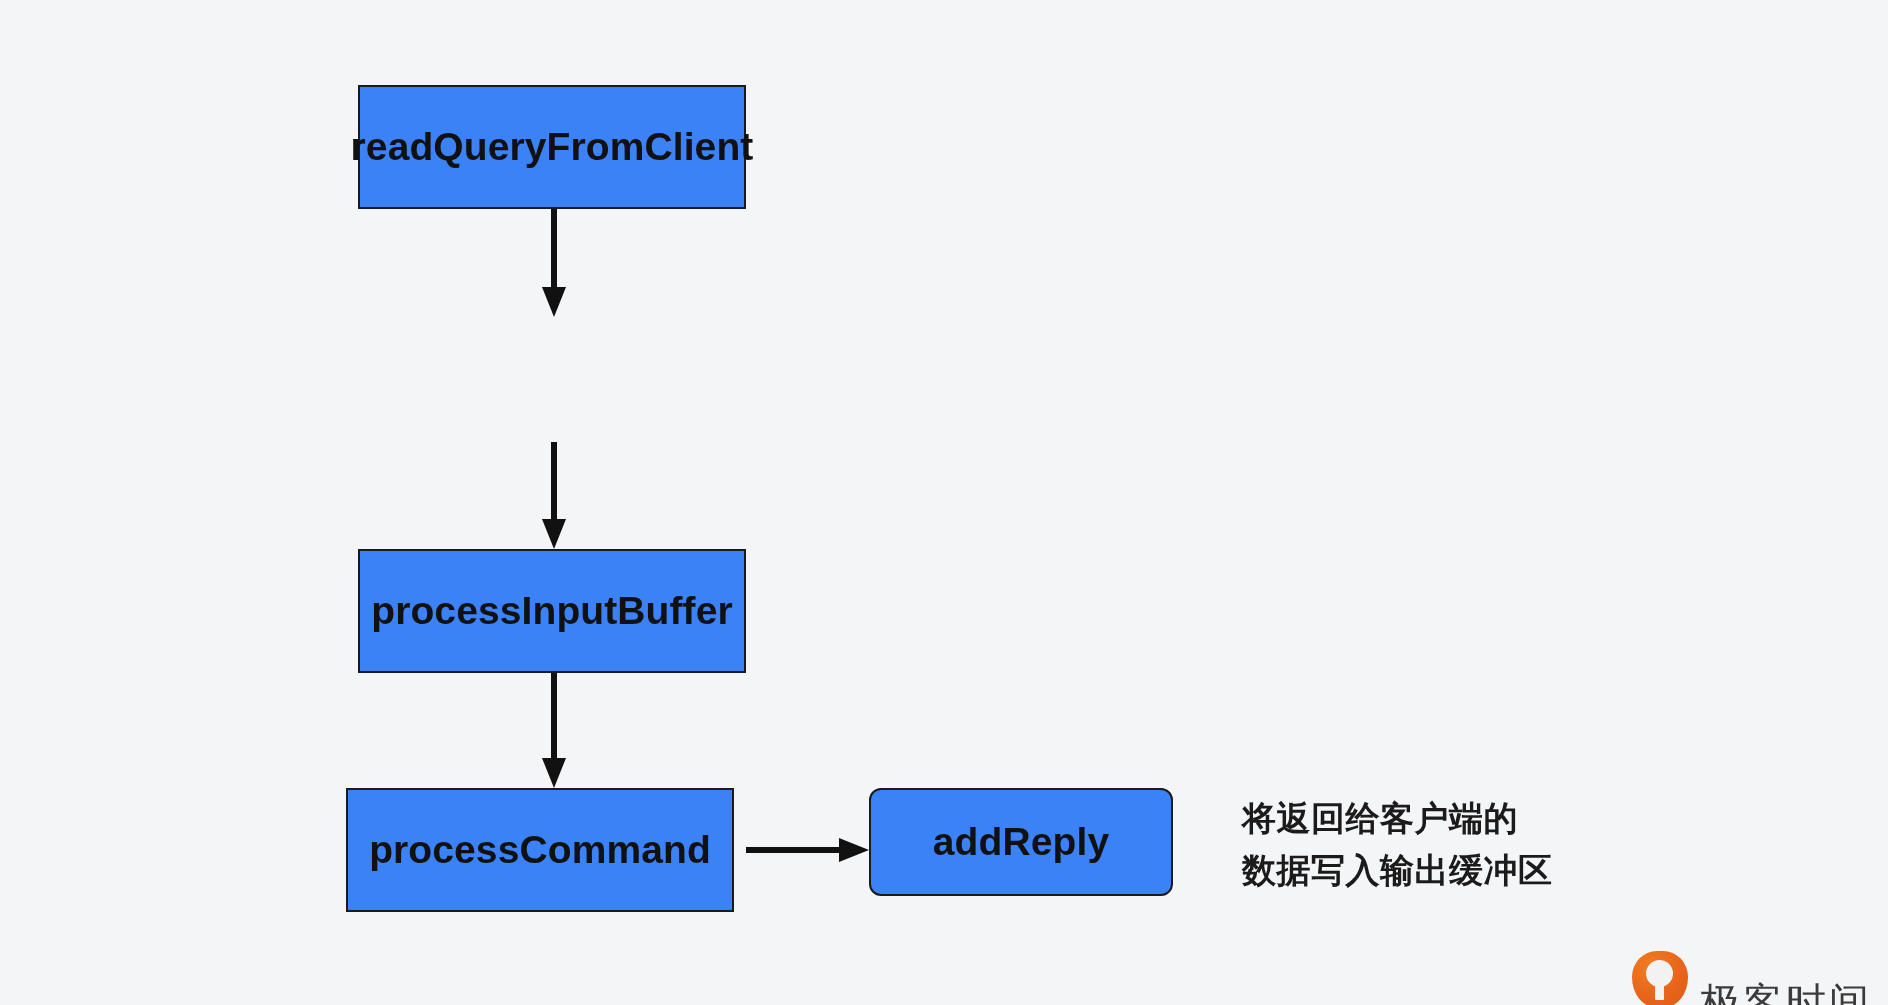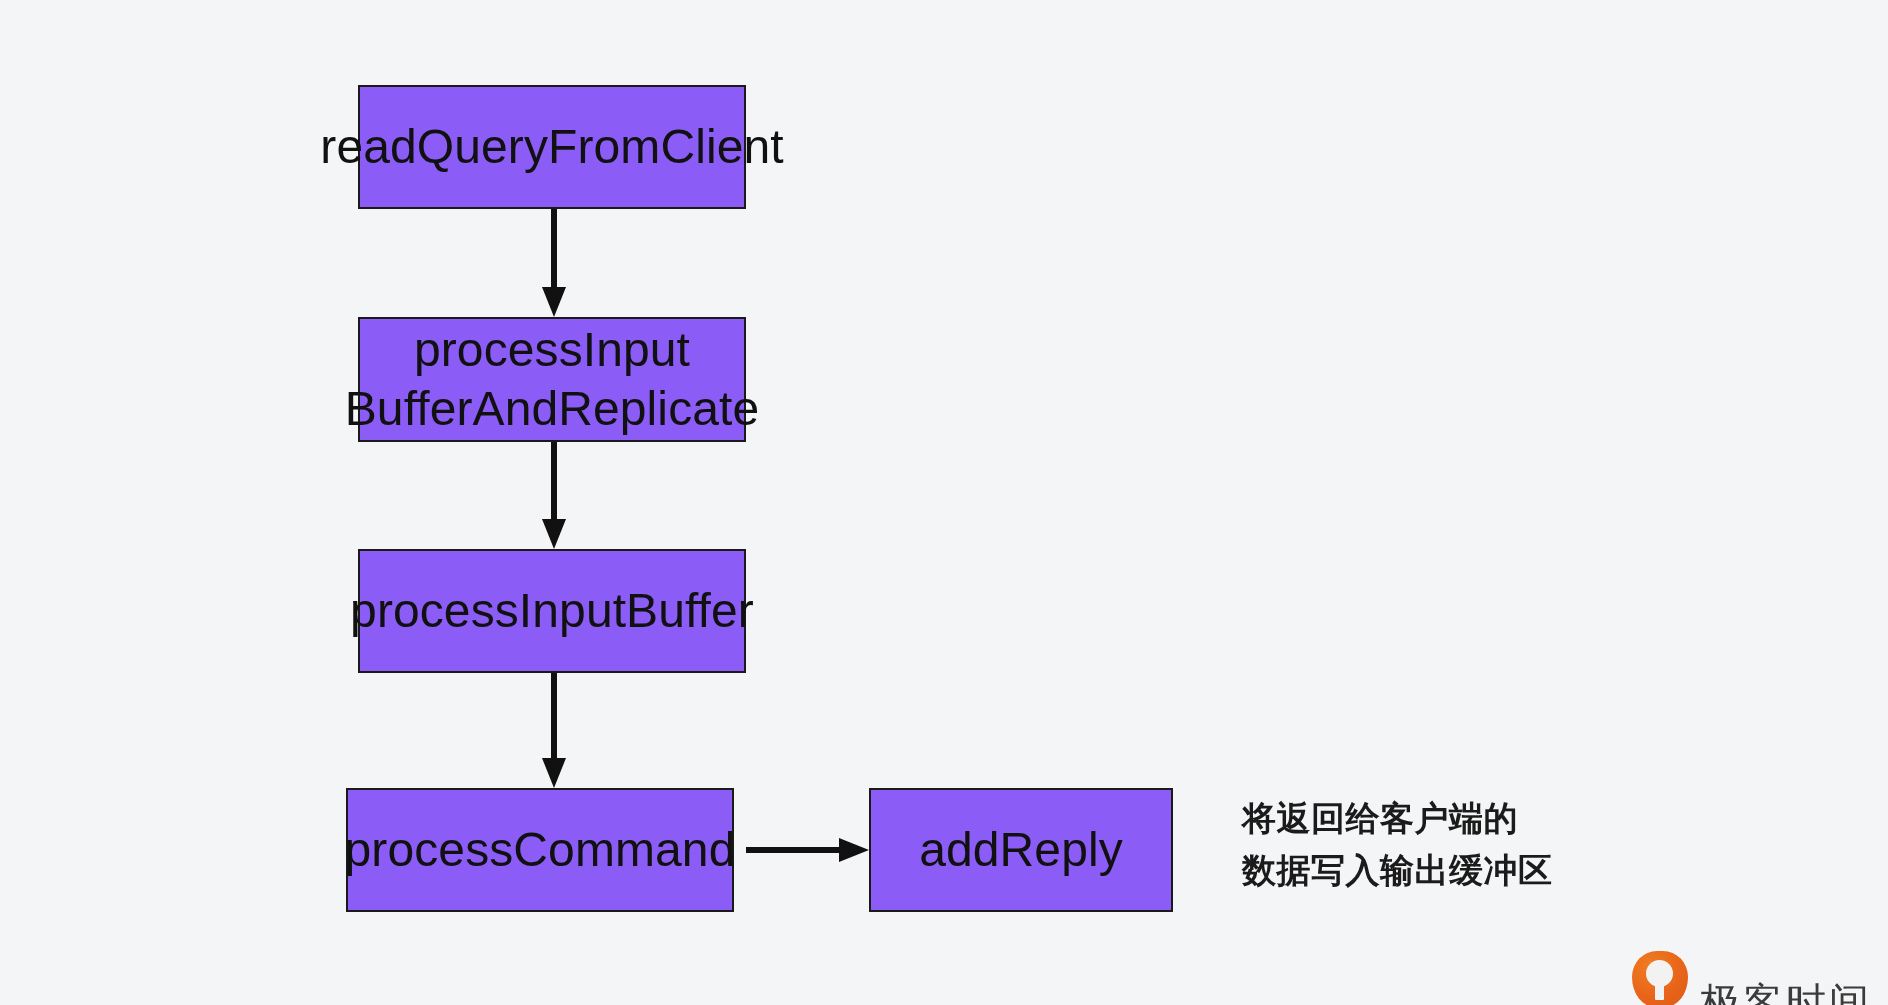--- a/index.html
+++ b/index.html
@@ -13,38 +13,38 @@
   #canvas {
     position: relative;
     width: 1888px;
     height: 1005px;
     background: #f4f5f7;
     overflow: hidden;
   }
   .node {
     position: absolute;
     box-sizing: border-box;
-    background: #8b5cf6;
+    background: #3b82f6;
     border: 2px solid #1a1a1a;
     display: flex;
     align-items: center;
     justify-content: center;
     text-align: center;
     color: #111111;
-    font-size: 48px;
+    font-size: 39px;
     line-height: 1.22;
     letter-spacing: 0.1px;
     white-space: pre-line;
-    font-weight: 400;
+    font-weight: 700;
   }
   #node-read-query        { left: 358px; top: 85px;  width: 388px; height: 124px; }
   #node-process-input-brp { left: 358px; top: 317px; width: 388px; height: 125px; }
   #node-process-input-buf { left: 358px; top: 549px; width: 388px; height: 124px; }
   #node-process-command   { left: 346px; top: 788px; width: 388px; height: 124px; }
-  #node-add-reply         { left: 869px; top: 788px; width: 304px; height: 124px; }
+  #node-add-reply         { left: 869px; top: 788px; width: 304px; height: 108px; border-radius: 12px; }
 
   .edge {
     position: absolute;
     overflow: visible;
   }
   .edge svg { display: block; overflow: visible; }
 
   #annotation-note {
     position: absolute;
     left: 1242px;
@@ -134,22 +134,20 @@
 
   <div class="edge" style="left:746px; top:833px; width:125px; height:34px;">
     <svg width="125" height="34" viewBox="0 0 125 34" aria-hidden="true">
       <line x1="0" y1="17" x2="107" y2="17" stroke="#111111" stroke-width="6"></line>
       <polygon points="123,17 93,5 93,29" fill="#111111"></polygon>
     </svg>
   </div>
 
   <div class="node" id="node-read-query">readQueryFromClient</div>
 
-  <div class="node" id="node-process-input-brp">processInput
-BufferAndReplicate</div>
 
   <div class="node" id="node-process-input-buf">processInputBuffer</div>
 
   <div class="node" id="node-process-command">processCommand</div>
 
   <div class="node" id="node-add-reply">addReply</div>
 
   <div id="annotation-note">将返回给客户端的
 数据写入输出缓冲区</div>
 

